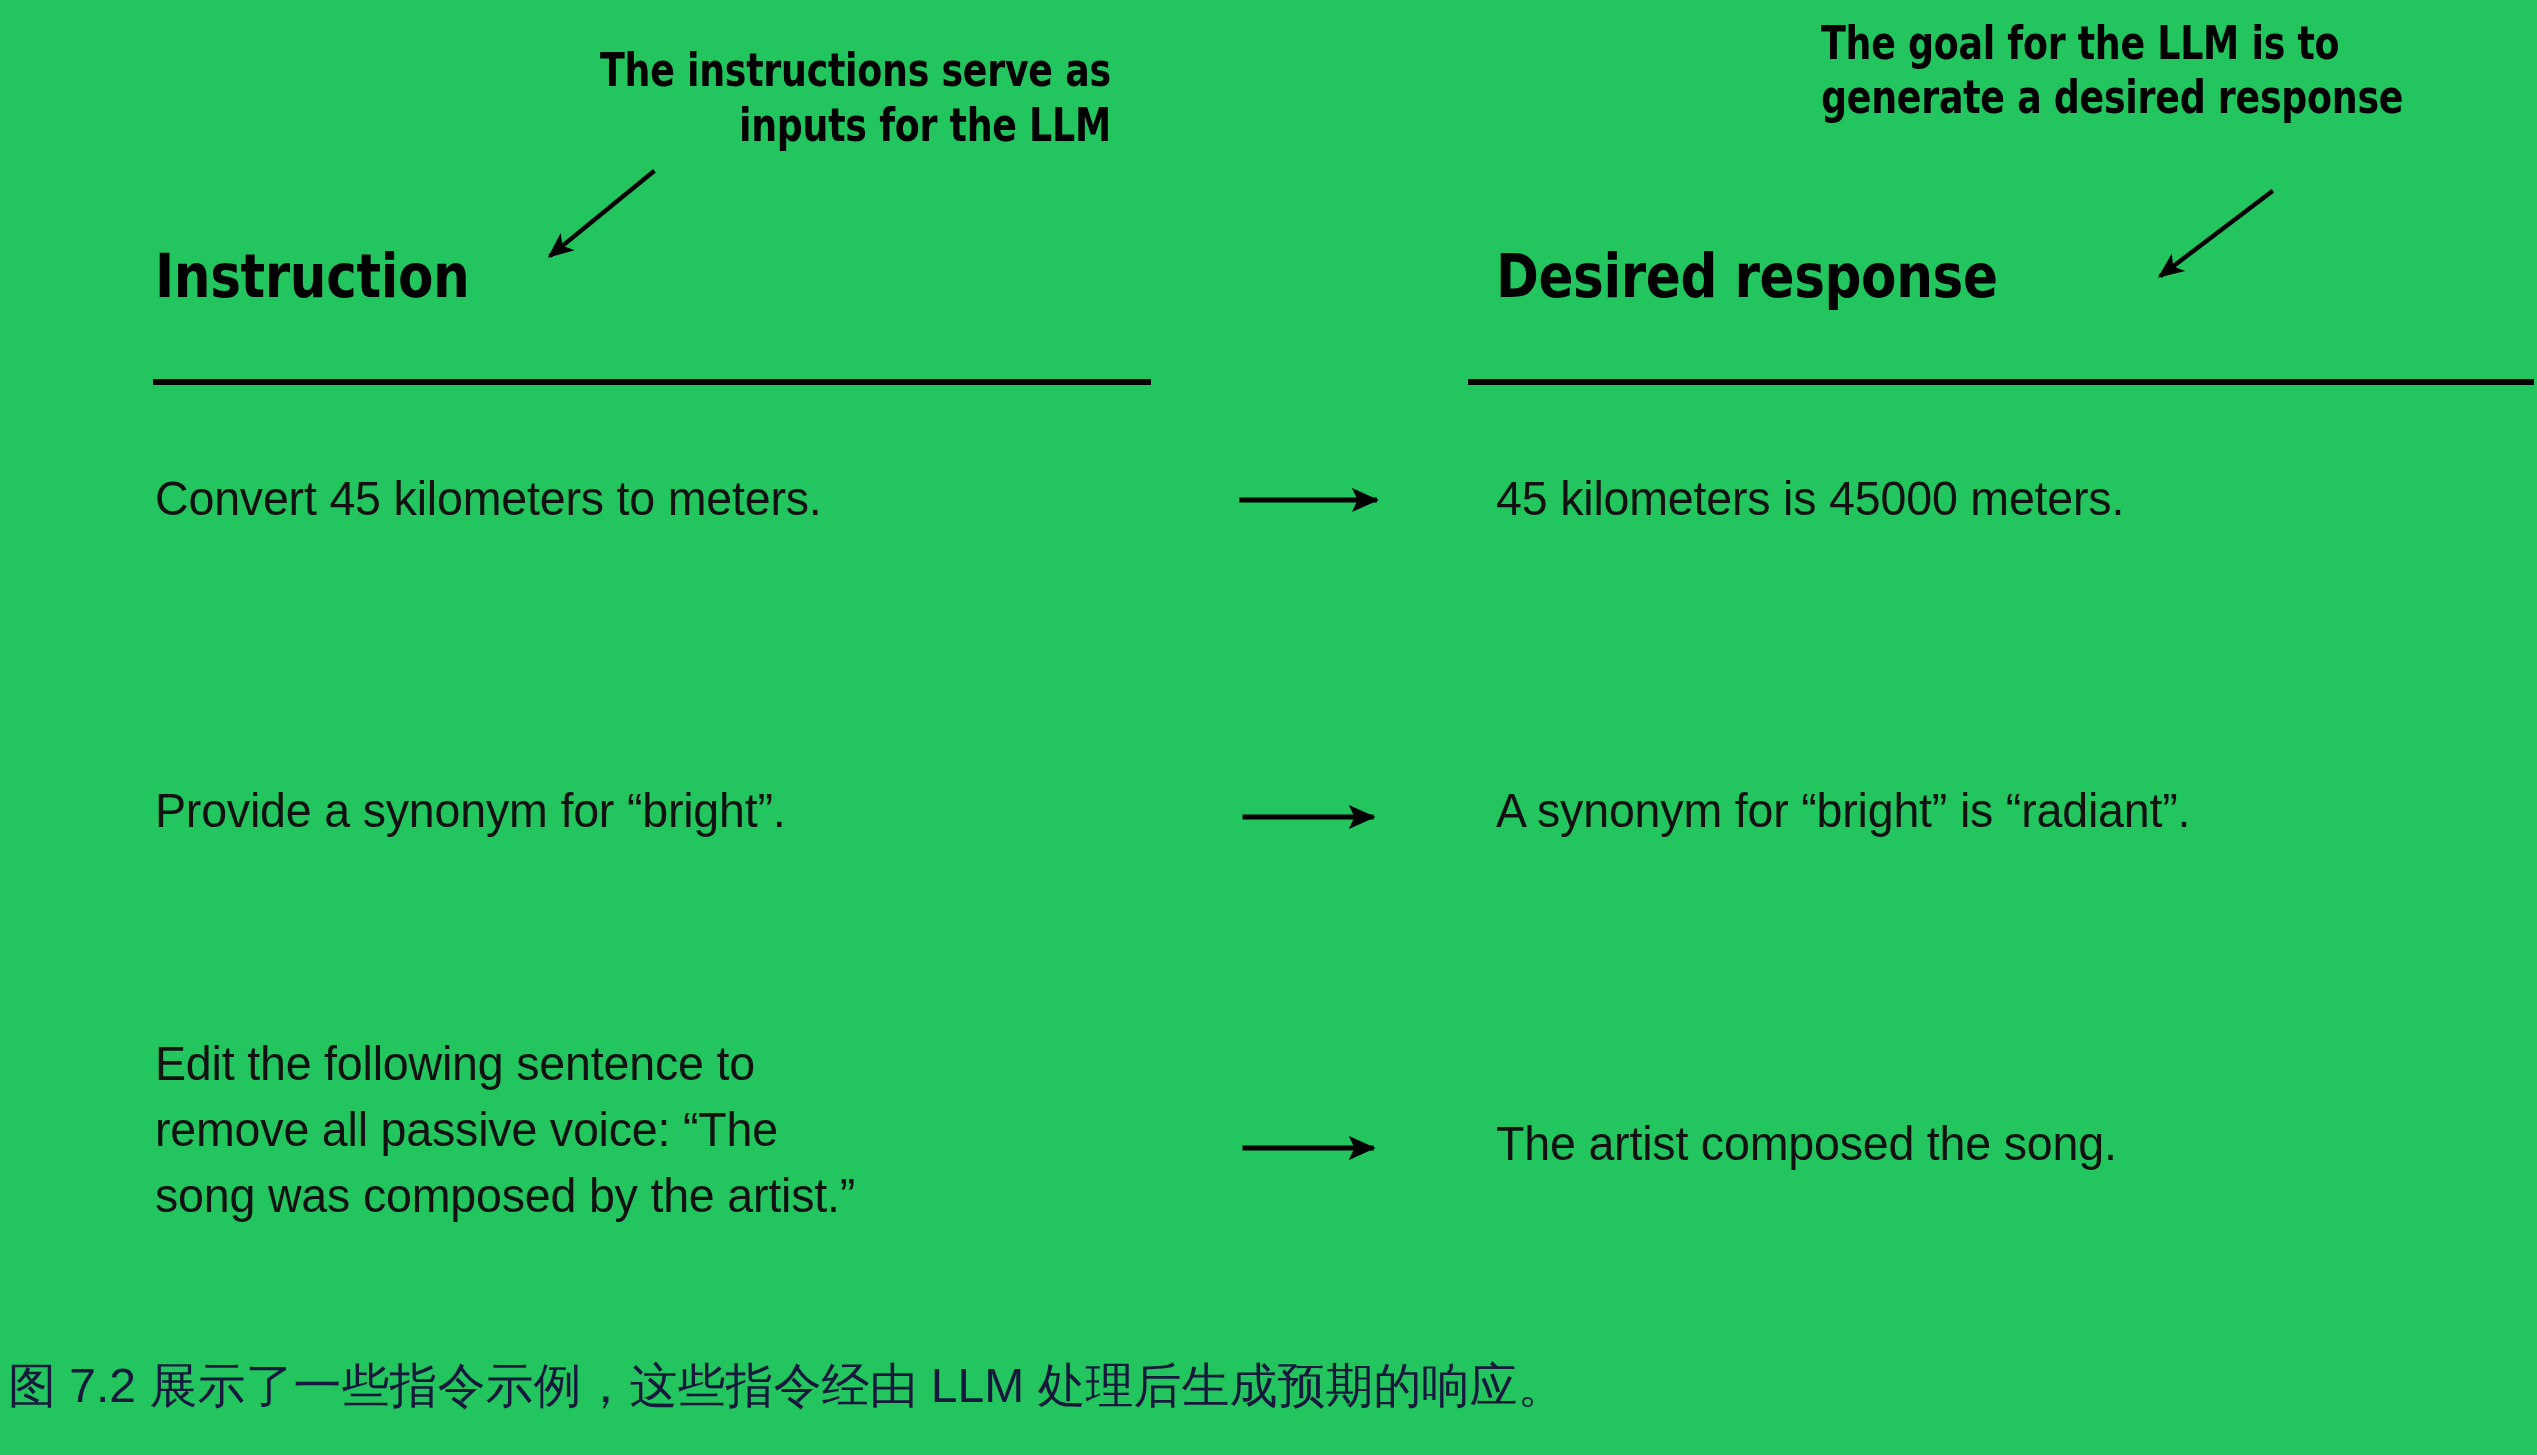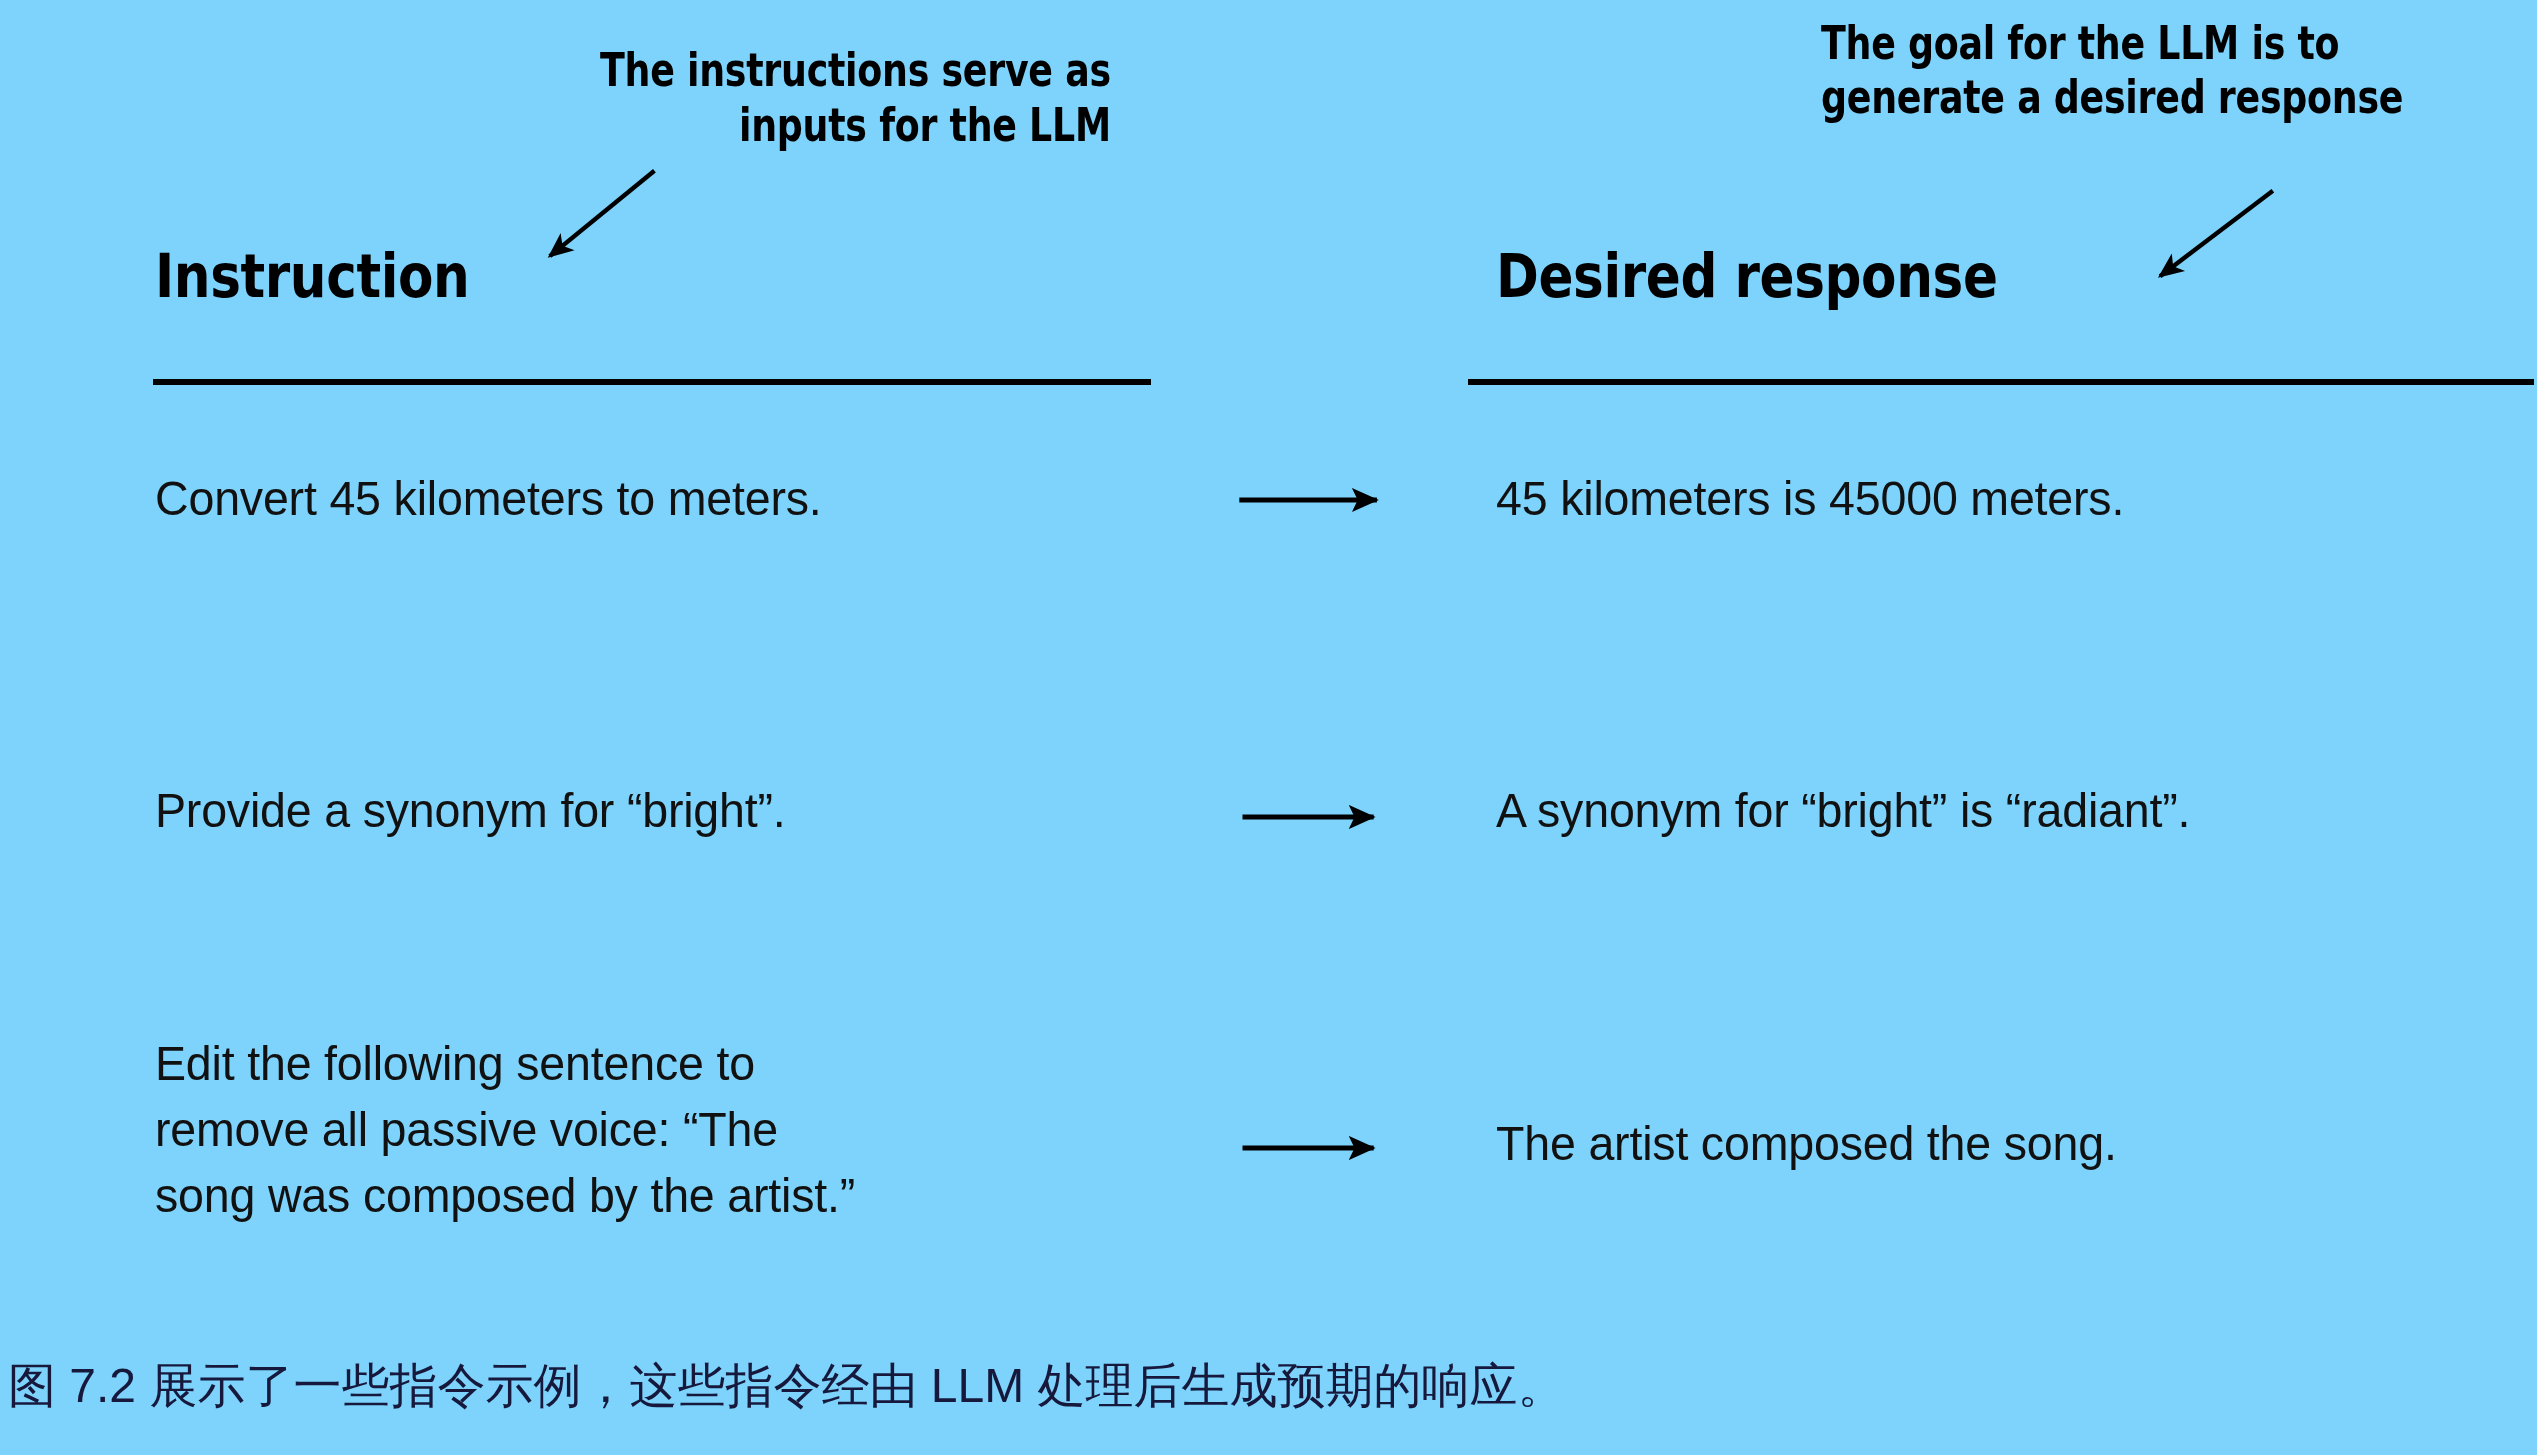--- a/index.html
+++ b/index.html
@@ -123,21 +123,21 @@
     font-family: "Liberation Sans", "DejaVu Sans", sans-serif;
     font-size: 48px;
     line-height: 1.2;
     letter-spacing: 0px;
     white-space: nowrap;
   }
 </style>
 </head>
 <body>
 
-<div id="page" style="background: #7dd3fc;">
+<div id="page" style="background: #22c55e;">
 
   <div class="annotation" id="annotation-instruction" style="color: rgb(0, 0, 0);">
     <span class="ann-line ann-line-1">The instructions serve as</span>
     <span class="ann-line ann-line-2">inputs for the LLM</span>
   </div>
 
   <svg class="callout-arrow" id="callout-arrow-instruction" viewBox="0 0 210 160">
     <defs>
       <marker id="ah-callout-1" markerWidth="7" markerHeight="7" refX="5.4" refY="3.1" orient="auto" markerUnits="strokeWidth">
         <path d="M6,3.1 L0.2,5.6 L1.7,3.1 L0.2,0.6 Z" fill="#000"></path>

